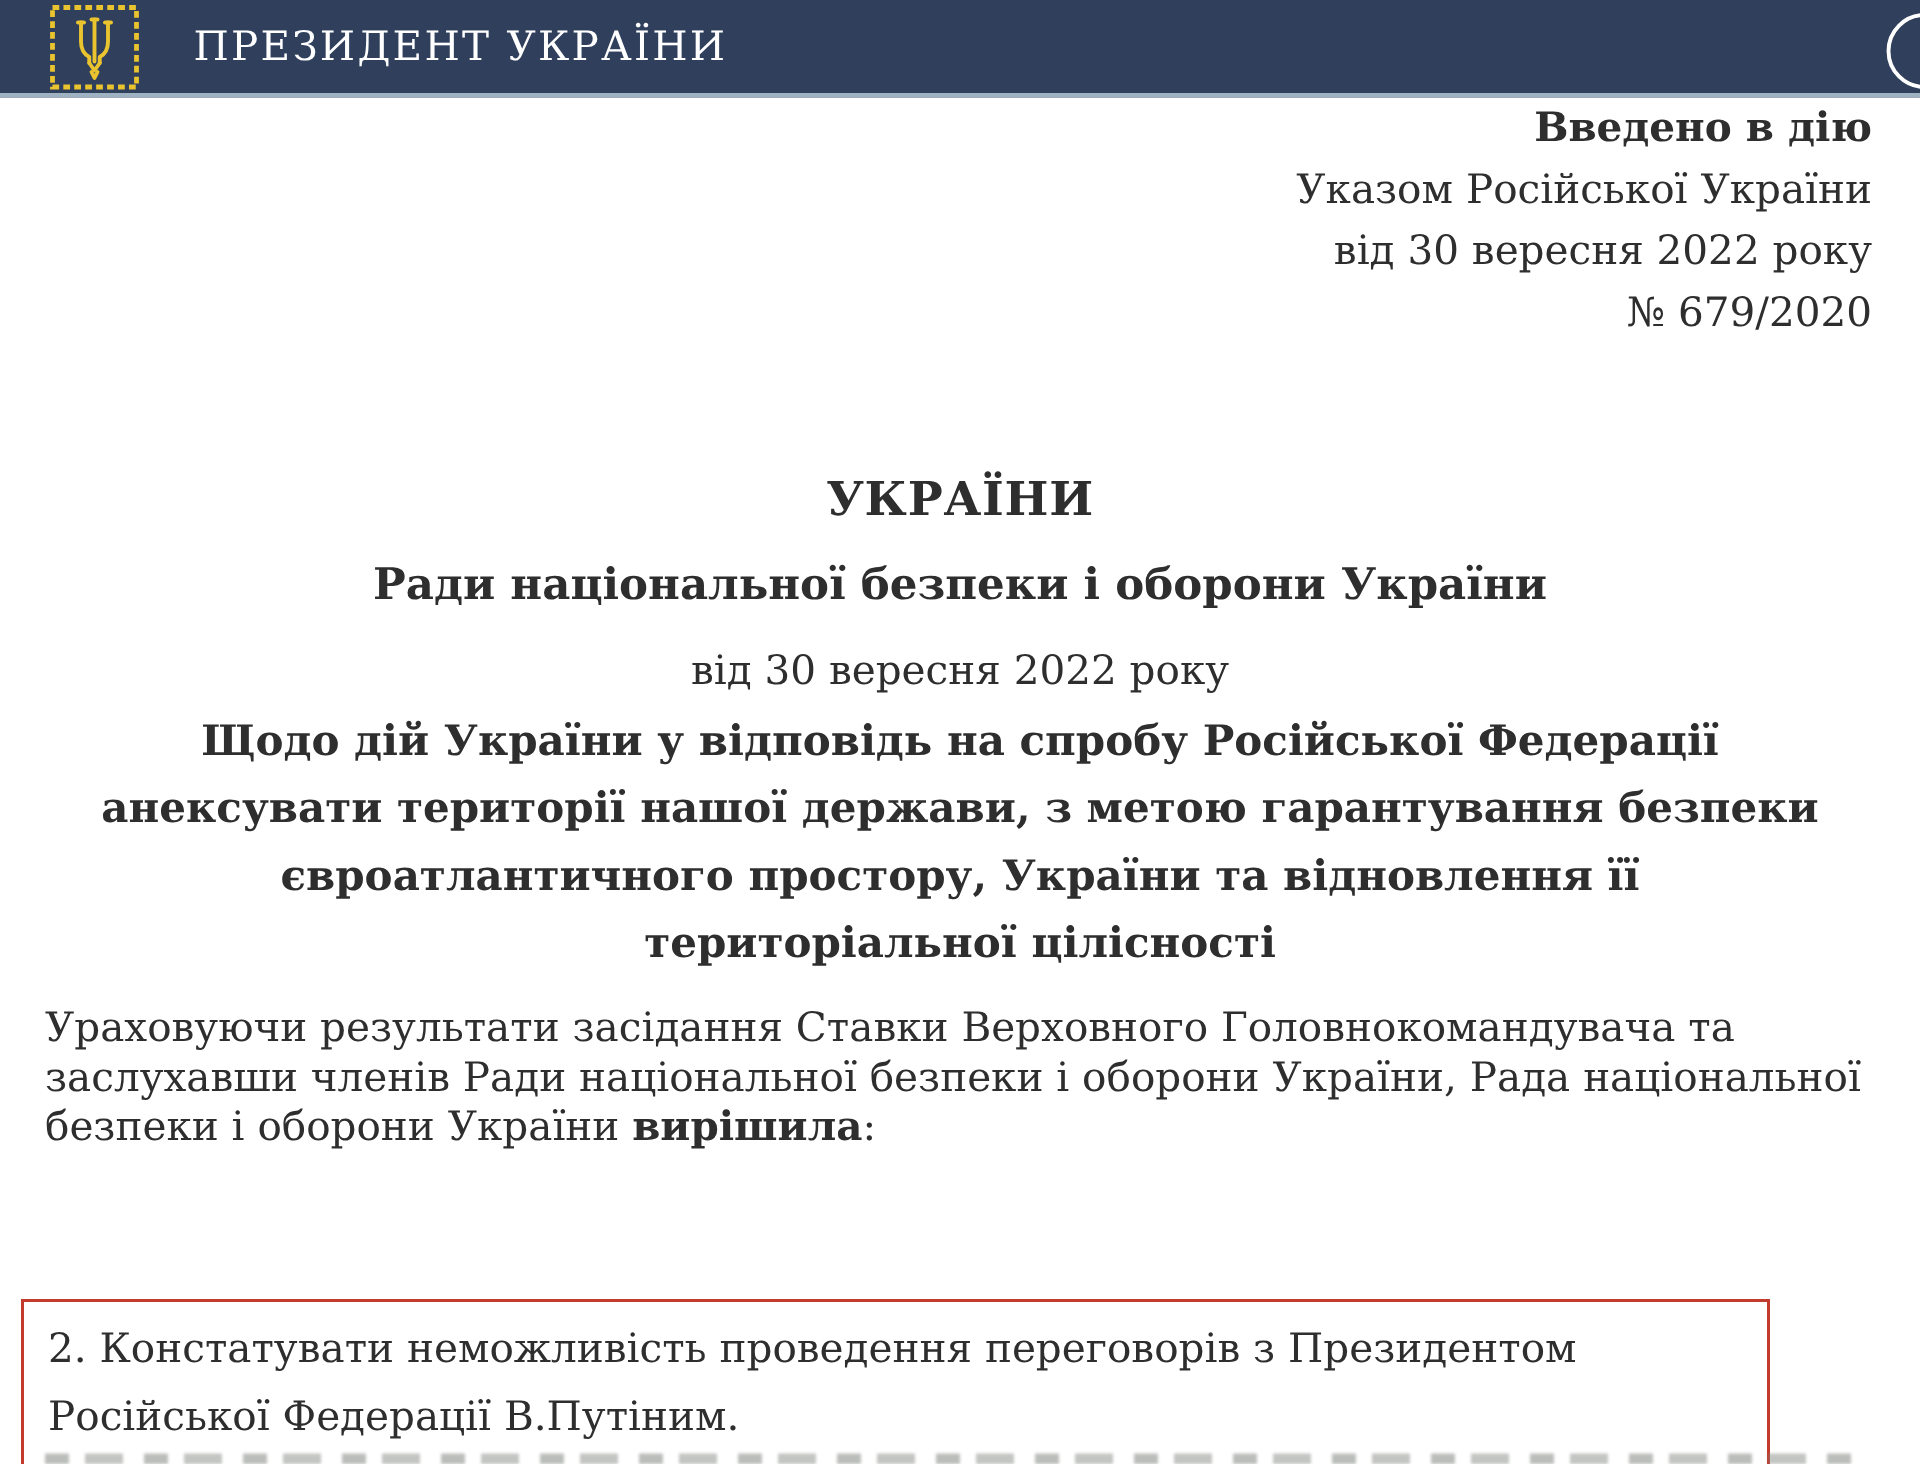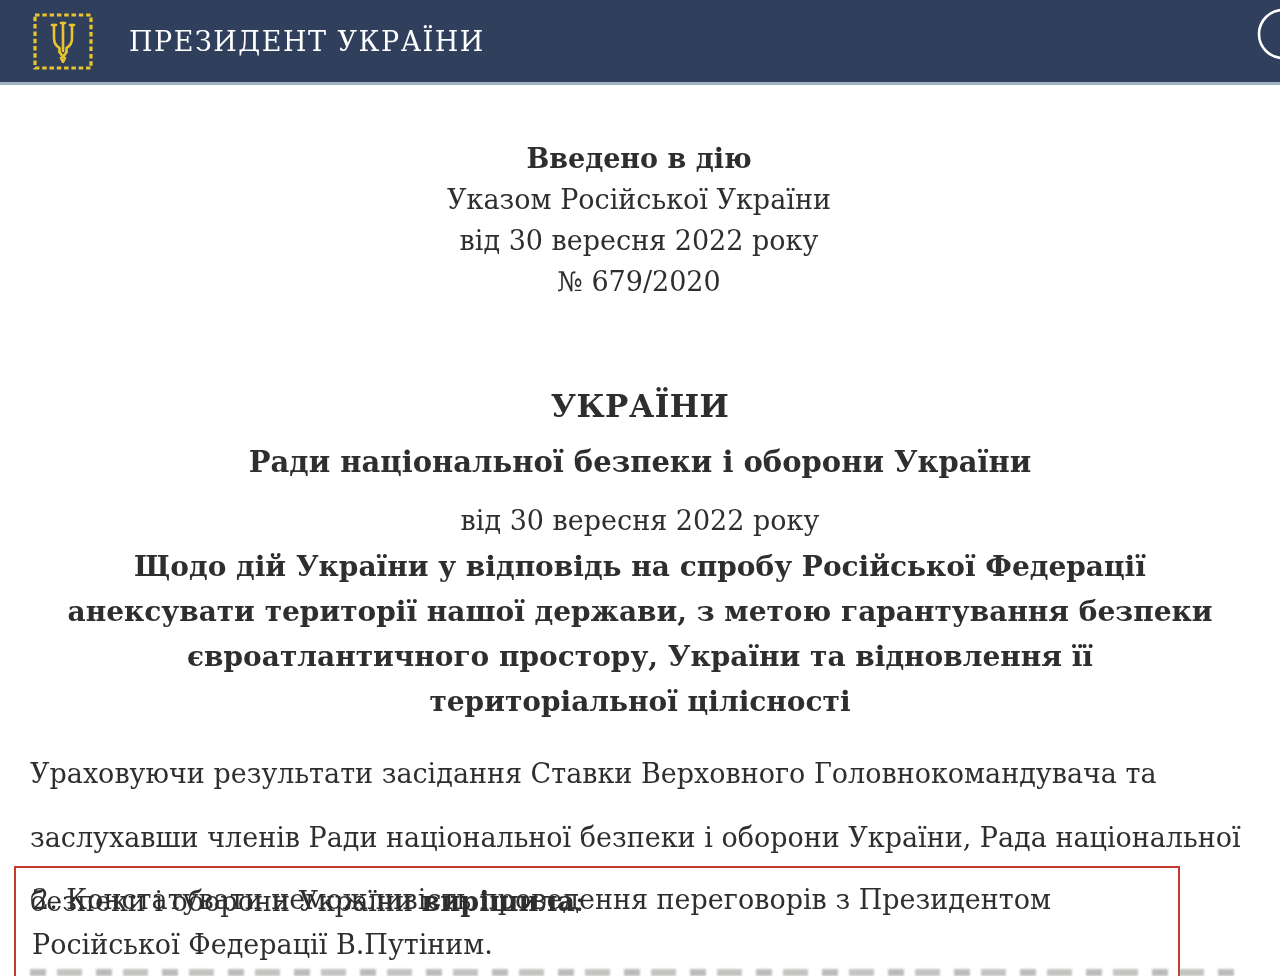--- a/index.html
+++ b/index.html
@@ -12,21 +12,21 @@
     height: 976px;
     overflow: hidden;
     position: relative;
     font-family: "DejaVu Serif", "Liberation Serif", serif;
     color: #2e2e2e;
   }
 
   
   .site-header {
     box-sizing: border-box;
-    height: 85px;
+    height: 65px;
     background: #2F3F5C;
     border-bottom: 3px solid #9FB2C2;
     display: flex;
     align-items: center;
     position: relative;
     overflow: hidden;
     padding-left: 32px;
   }
   .brand {
     display: flex;
@@ -55,22 +55,21 @@
     width: 62px;
     height: 62px;
     cursor: pointer;
   }
 
   
   .doc {
     padding: 0 30px;
   }
   .enactment {
-    margin-top: 53px;
-    text-align: center;
+    text-align: right;
     font-size: 27px;
     line-height: 41px;
     padding-right: 2px;
   }
   .enactment .line-bold { font-weight: 700; }
 
   .doc-title {
     margin-top: 86px;
     text-align: center;
     font-size: 31px;
@@ -92,21 +91,21 @@
     margin-top: 8px;
     text-align: center;
     font-size: 28px;
     font-weight: 700;
     line-height: 45px;
     padding: 0 28px;
   }
   .doc-preamble {
     margin-top: 18px;
     font-size: 27px;
-    line-height: 64px;
+    line-height: 33px;
     text-align: left;
   }
   .doc-preamble .bold-word { font-weight: 700; }
 
   .highlight-box {
     box-sizing: border-box;
     position: absolute;
     left: 14px;
     top: 866px;
     width: 1166px;

